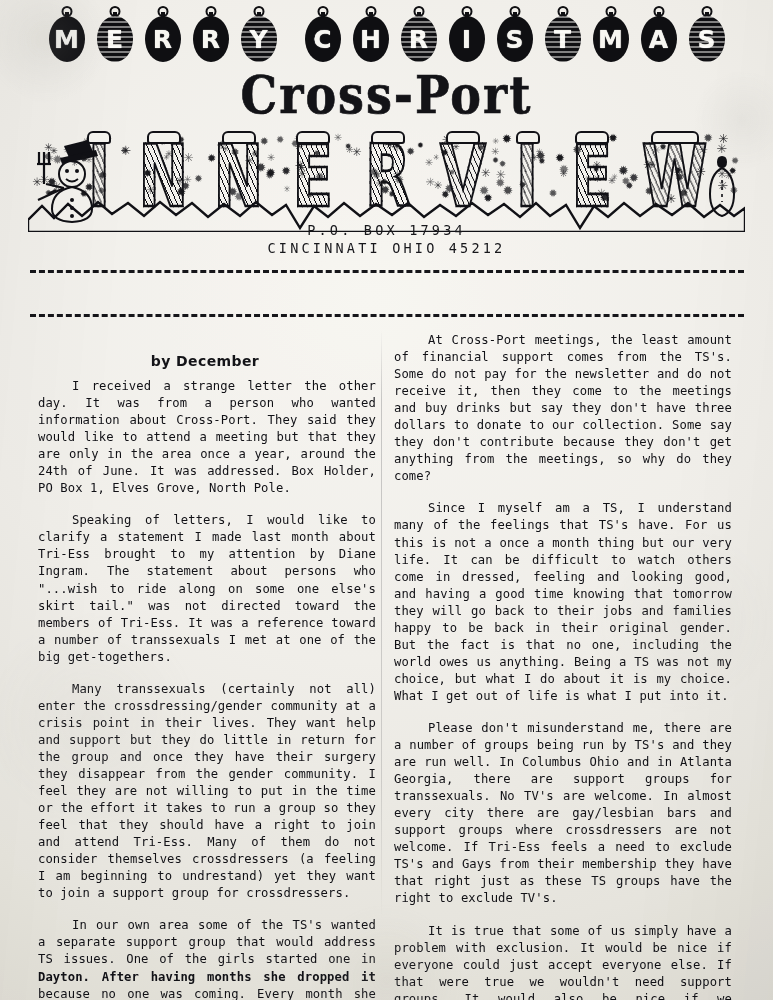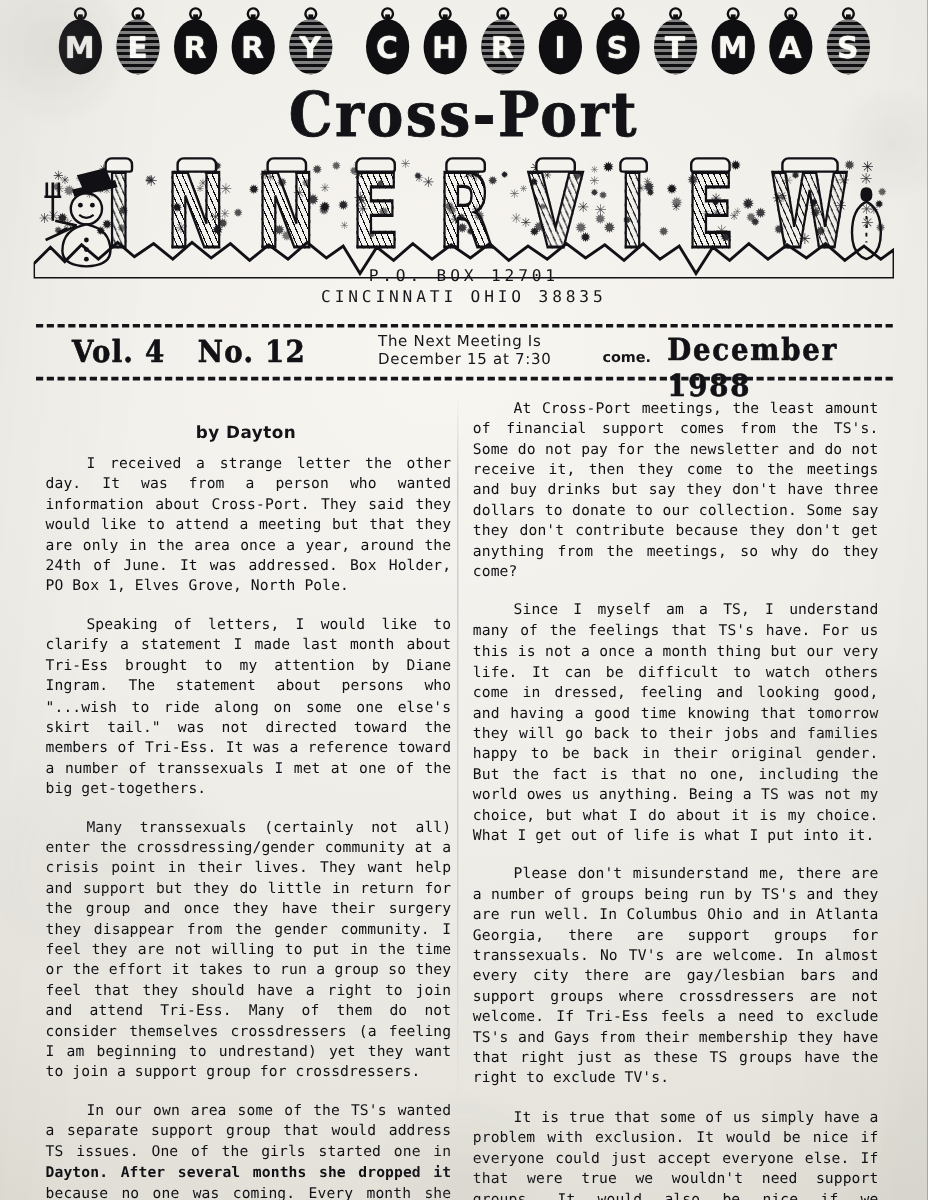--- a/index.html
+++ b/index.html
@@ -613,49 +613,38 @@
           <div class="flake" style="left: 637.71px; top: 60.561px; font-size: 12.2px; opacity: 0.94;">✳</div>
           <div class="flake" style="left: 239.481px; top: 35.8922px; font-size: 9.4px; opacity: 0.57;">✹</div>
           <div class="flake" style="left: 490.758px; top: 47.7878px; font-size: 9.3px; opacity: 0.85;">✹</div>
           <div class="flake" style="left: 287.096px; top: 2.92813px; font-size: 12.7px; opacity: 0.72;">✳</div>
           <div class="flake" style="left: 317.223px; top: 12.7439px; font-size: 9.7px; opacity: 0.73;">✳</div>
           <div class="flake" style="left: 507.591px; top: 18.1295px; font-size: 12.3px; opacity: 0.84;">✹</div>
         </div>
     </div>
 
     <div class="address">
-      <div class="ln1">P.O. BOX 12701</div>
-      <div class="ln2">CINCINNATI OHIO 38835</div>
+      <div class="ln1">P.O. BOX 17934</div>
+      <div class="ln2">CINCINNATI OHIO 45212</div>
     </div>
   </div>
 
   <div class="rule" id="rule-top"></div>
 
-  <div id="volline">
-    <div id="vol-no" class="gothic">
-      <span>Vol. 4</span>&nbsp;&nbsp;&nbsp;<span>No. 12</span>
-    </div>
-    <div id="meeting">
-      <div>The Next Meeting Is</div>
-      <div>December 15 at 7:30</div>
-    </div>
-    <div id="come">come.</div>
-    <div id="issue-date" class="gothic">December 1988</div>
-  </div>
 
   <div class="rule" id="rule-bottom"></div>
 
   <div id="article">
-    <div id="byline">by Dayton</div>
+    <div id="byline">by December</div>
 
     <div class="column" id="col-left">
         <p>I received a strange letter the other day. It was from a person who wanted information about Cross-Port. They said they would like to attend a meeting but that they are only in the area once a year, around the 24th of June. It was addressed. Box Holder, PO Box 1, Elves Grove, North Pole.</p>
         <p>Speaking of letters, I would like to clarify a statement I made last month about Tri-Ess brought to my attention by Diane Ingram. The statement about persons who "...wish to ride along on some one else's skirt tail." was not directed toward the members of Tri-Ess. It was a reference toward a number of transsexuals I met at one of the big get-togethers.</p>
         <p>Many transsexuals (certainly not all) enter the crossdressing/gender community at a crisis point in their lives. They want help and support but they do little in return for the group and once they have their surgery they disappear from the gender community. I feel they are not willing to put in the time or the effort it takes to run a group so they feel that they should have a right to join and attend Tri-Ess. Many of them do not consider themselves crossdressers (a feeling I am beginning to undrestand) yet they want to join a support group for crossdressers.</p>
-        <p>In our own area some of the TS's wanted a separate support group that would address TS issues. One of the girls started one in <span class="hl">Dayton. After several months she dropped it</span> because no one was coming. Every month she had to call everyone and almost beg them to</p>
+        <p>In our own area some of the TS's wanted a separate support group that would address TS issues. One of the girls started one in <span class="hl">Dayton. After having months she dropped it</span> because no one was coming. Every month she had to call everyone and almost beg them to</p>
       </div>
     <div class="column" id="col-right">
         <p>At Cross-Port meetings, the least amount of financial support comes from the TS's. Some do not pay for the newsletter and do not receive it, then they come to the meetings and buy drinks but say they don't have three dollars to donate to our collection. Some say they don't contribute because they don't get anything from the meetings, so why do they come?</p>
         <p>Since I myself am a TS, I understand many of the feelings that TS's have. For us this is not a once a month thing but our very life. It can be difficult to watch others come in dressed, feeling and looking good, and having a good time knowing that tomorrow they will go back to their jobs and families happy to be back in their original gender. But the fact is that no one, including the world owes us anything. Being a TS was not my choice, but what I do about it is my choice. What I get out of life is what I put into it.</p>
         <p>Please don't misunderstand me, there are a number of groups being run by TS's and they are run well. In Columbus Ohio and in Atlanta Georgia, there are support groups for transsexuals. No TV's are welcome. In almost every city there are gay/lesbian bars and support groups where crossdressers are not welcome. If Tri-Ess feels a need to exclude TS's and Gays from their membership they have that right just as these TS groups have the right to exclude TV's.</p>
         <p>It is true that some of us simply have a problem with exclusion. It would be nice if everyone could just accept everyone else. If that were true we wouldn't need support groups. It would also be nice if we minorities</p>
       </div>
   </div>
 
   <div id="seam"></div>

